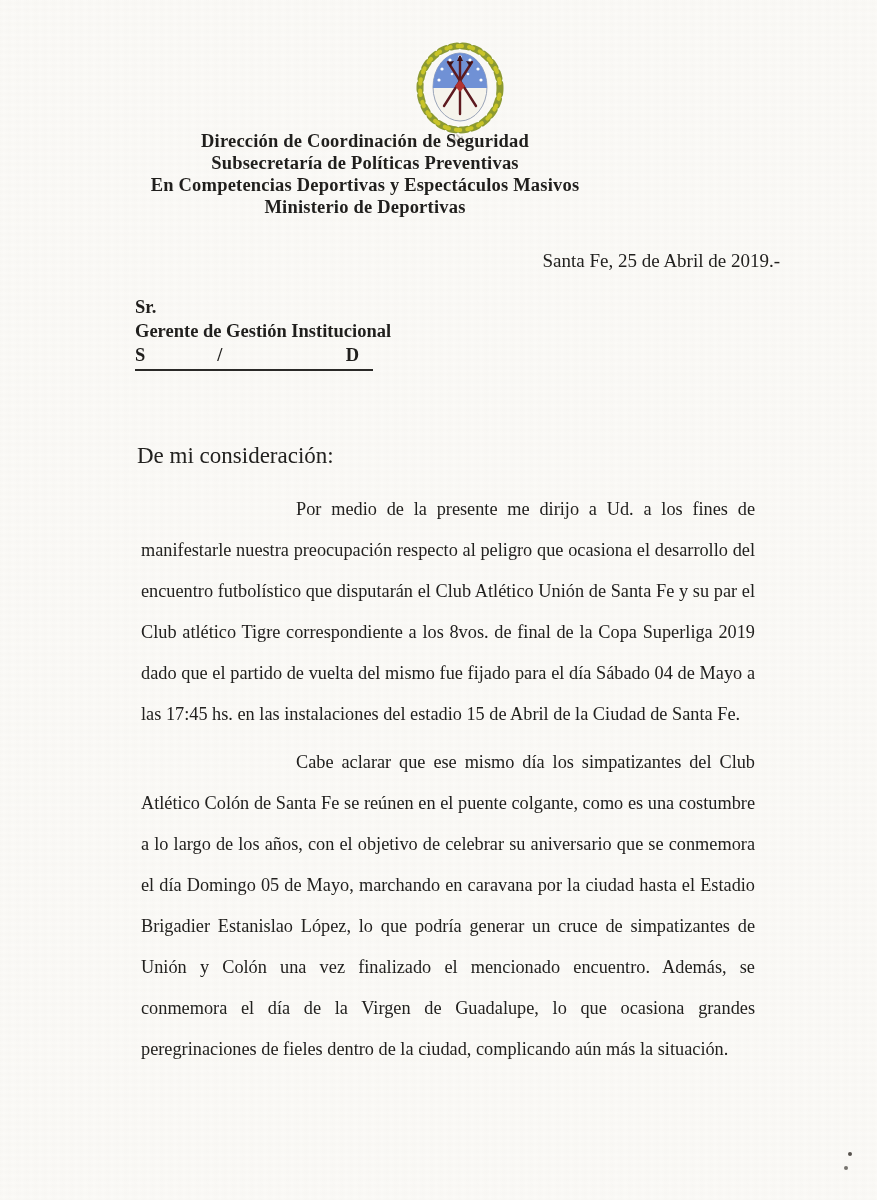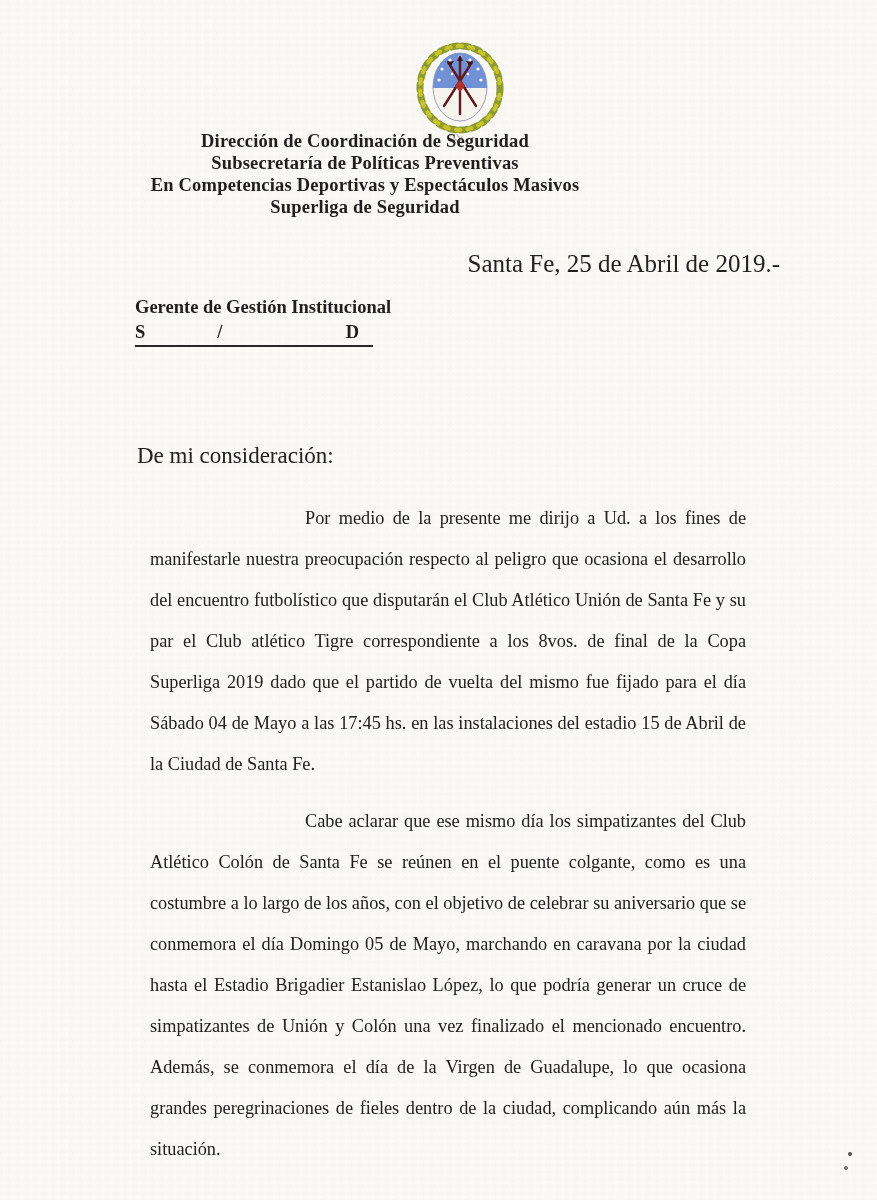--- a/index.html
+++ b/index.html
@@ -40,21 +40,21 @@
     font-size:18.5px;
     line-height:22px;
     letter-spacing:0.2px;
     color:#201f1d;
   }
   
   .dateline{
     position:absolute;
     top:250px;
     right:97px;
-    font-size:25px;
+    font-size:19px;
     color:#22211f;
   }
   
   .recipient{
     position:absolute;
     top:296px;
     left:135px;
     font-size:18.5px;
     font-weight:bold;
     line-height:23.5px;
@@ -81,21 +81,21 @@
     position:absolute;
     top:482px;
     left:134px;
     width:628px;
     font-size:18.3px;
     line-height:41px;
     text-align:justify;
     color:#22211f;
   }
   .body-text p{
-    margin:16px;
+    margin:7px;
     text-indent:155px;
   }
   
   .speckle{
     position:absolute;
     width:4px;height:4px;
     border-radius:50%;
     background:#55514c;
   }
   .speckle.s1{left:848px;top:1152px;}
@@ -149,26 +149,27 @@
         <line x1="49" y1="93" x2="53" y2="97"></line>
         <line x1="57" y1="99" x2="59" y2="101"></line>
       </g>
     </svg>
   </div>
 
   <div class="letterhead">
     <div>Dirección de Coordinación de Seguridad</div>
     <div>Subsecretaría de Políticas Preventivas</div>
     <div>En Competencias Deportivas y Espectáculos Masivos</div>
-    <div>Superliga de Seguridad</div>
+    <div>Ministerio de Deportivas</div>
   </div>
 
   <div class="dateline">Santa Fe, 25 de Abril de 2019.-</div>
 
   <div class="recipient">
+    <div>Sr.</div>
     <div>Gerente de Gestión Institucional</div>
     <div class="sd-row">
       <span>S</span>
       <span class="sd-sep">/</span>
       <span class="sd-right">D</span>
     </div>
   </div>
 
   <div class="salutation">De mi consideración:</div>
 

